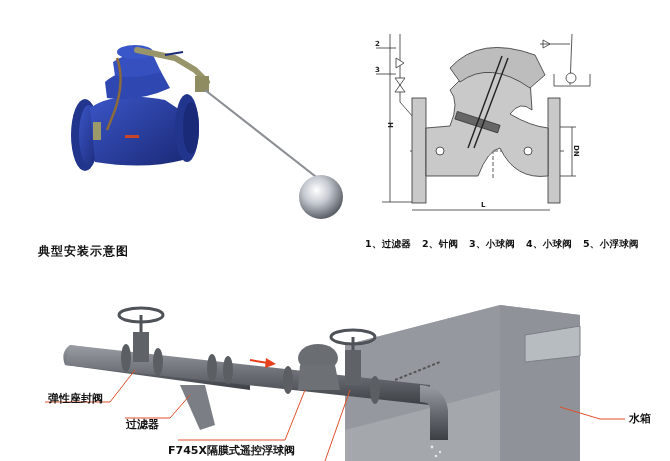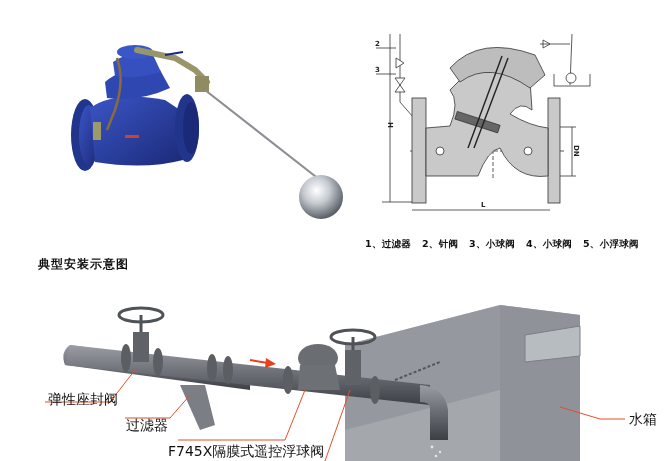--- a/index.html
+++ b/index.html
@@ -1,20 +1,20 @@
 <!DOCTYPE html>
 <html><head>
 <meta charset="utf-8">
 <style>
   html,body{margin:0;padding:0;background:#fff;}
   body{width:670px;height:461px;position:relative;overflow:hidden;font-family:"DejaVu Sans","Liberation Sans",sans-serif;}
   .abs{position:absolute;}
   .caption{font-size:9.5px;font-weight:bold;color:#111;white-space:nowrap;letter-spacing:0.3px;}
   .section-title{font-size:12px;font-weight:bold;color:#111;letter-spacing:1px;}
-  .label{font-size:14px;font-weight:normal;color:#111;white-space:nowrap;}
+  .label{font-size:11px;font-weight:bold;color:#111;white-space:nowrap;}
   svg{position:absolute;left:0;top:0;}
 </style>
 </head>
 <body>
 
 <div class="abs" style="left:55px;top:30px;width:310px;height:200px;">
   <svg width="310" height="200" viewBox="0 0 310 200">
     <defs>
       <radialGradient id="ball" cx="40%" cy="35%" r="65%">
         <stop offset="0%" stop-color="#ffffff"></stop>
@@ -112,21 +112,21 @@
     <text x="28" y="92" font-size="7" font-weight="bold" fill="#222" transform="rotate(90 28 92)">H</text>
     <text x="121" y="177" font-size="7" font-weight="bold" fill="#222">L</text>
     <text x="214" y="115" font-size="7" font-weight="bold" fill="#222" transform="rotate(90 214 115)">DN</text>
     <text x="15" y="16" font-size="7" font-weight="bold" fill="#222">2</text>
     <text x="15" y="42" font-size="7" font-weight="bold" fill="#222">3</text>
   </svg>
 </div>
 
 <div class="abs caption" style="left:365px;top:238px;white-space:pre;">1、过滤器   2、针阀   3、小球阀   4、小球阀   5、小浮球阀</div>
 
-<div class="abs section-title" style="left:38px;top:256px;text-align:right;">典型安装示意图</div>
+<div class="abs section-title" style="left:38px;top:243px;text-align:right;">典型安装示意图</div>
 
 <div class="abs" style="left:0;top:290px;width:670px;height:171px;">
   <svg width="670" height="171" viewBox="0 0 670 171">
     <defs>
       <linearGradient id="pipe" x1="0" y1="0" x2="0" y2="1">
         <stop offset="0%" stop-color="#9a9ea4"></stop>
         <stop offset="45%" stop-color="#6d7177"></stop>
         <stop offset="100%" stop-color="#3c4045"></stop>
       </linearGradient>
     </defs>

